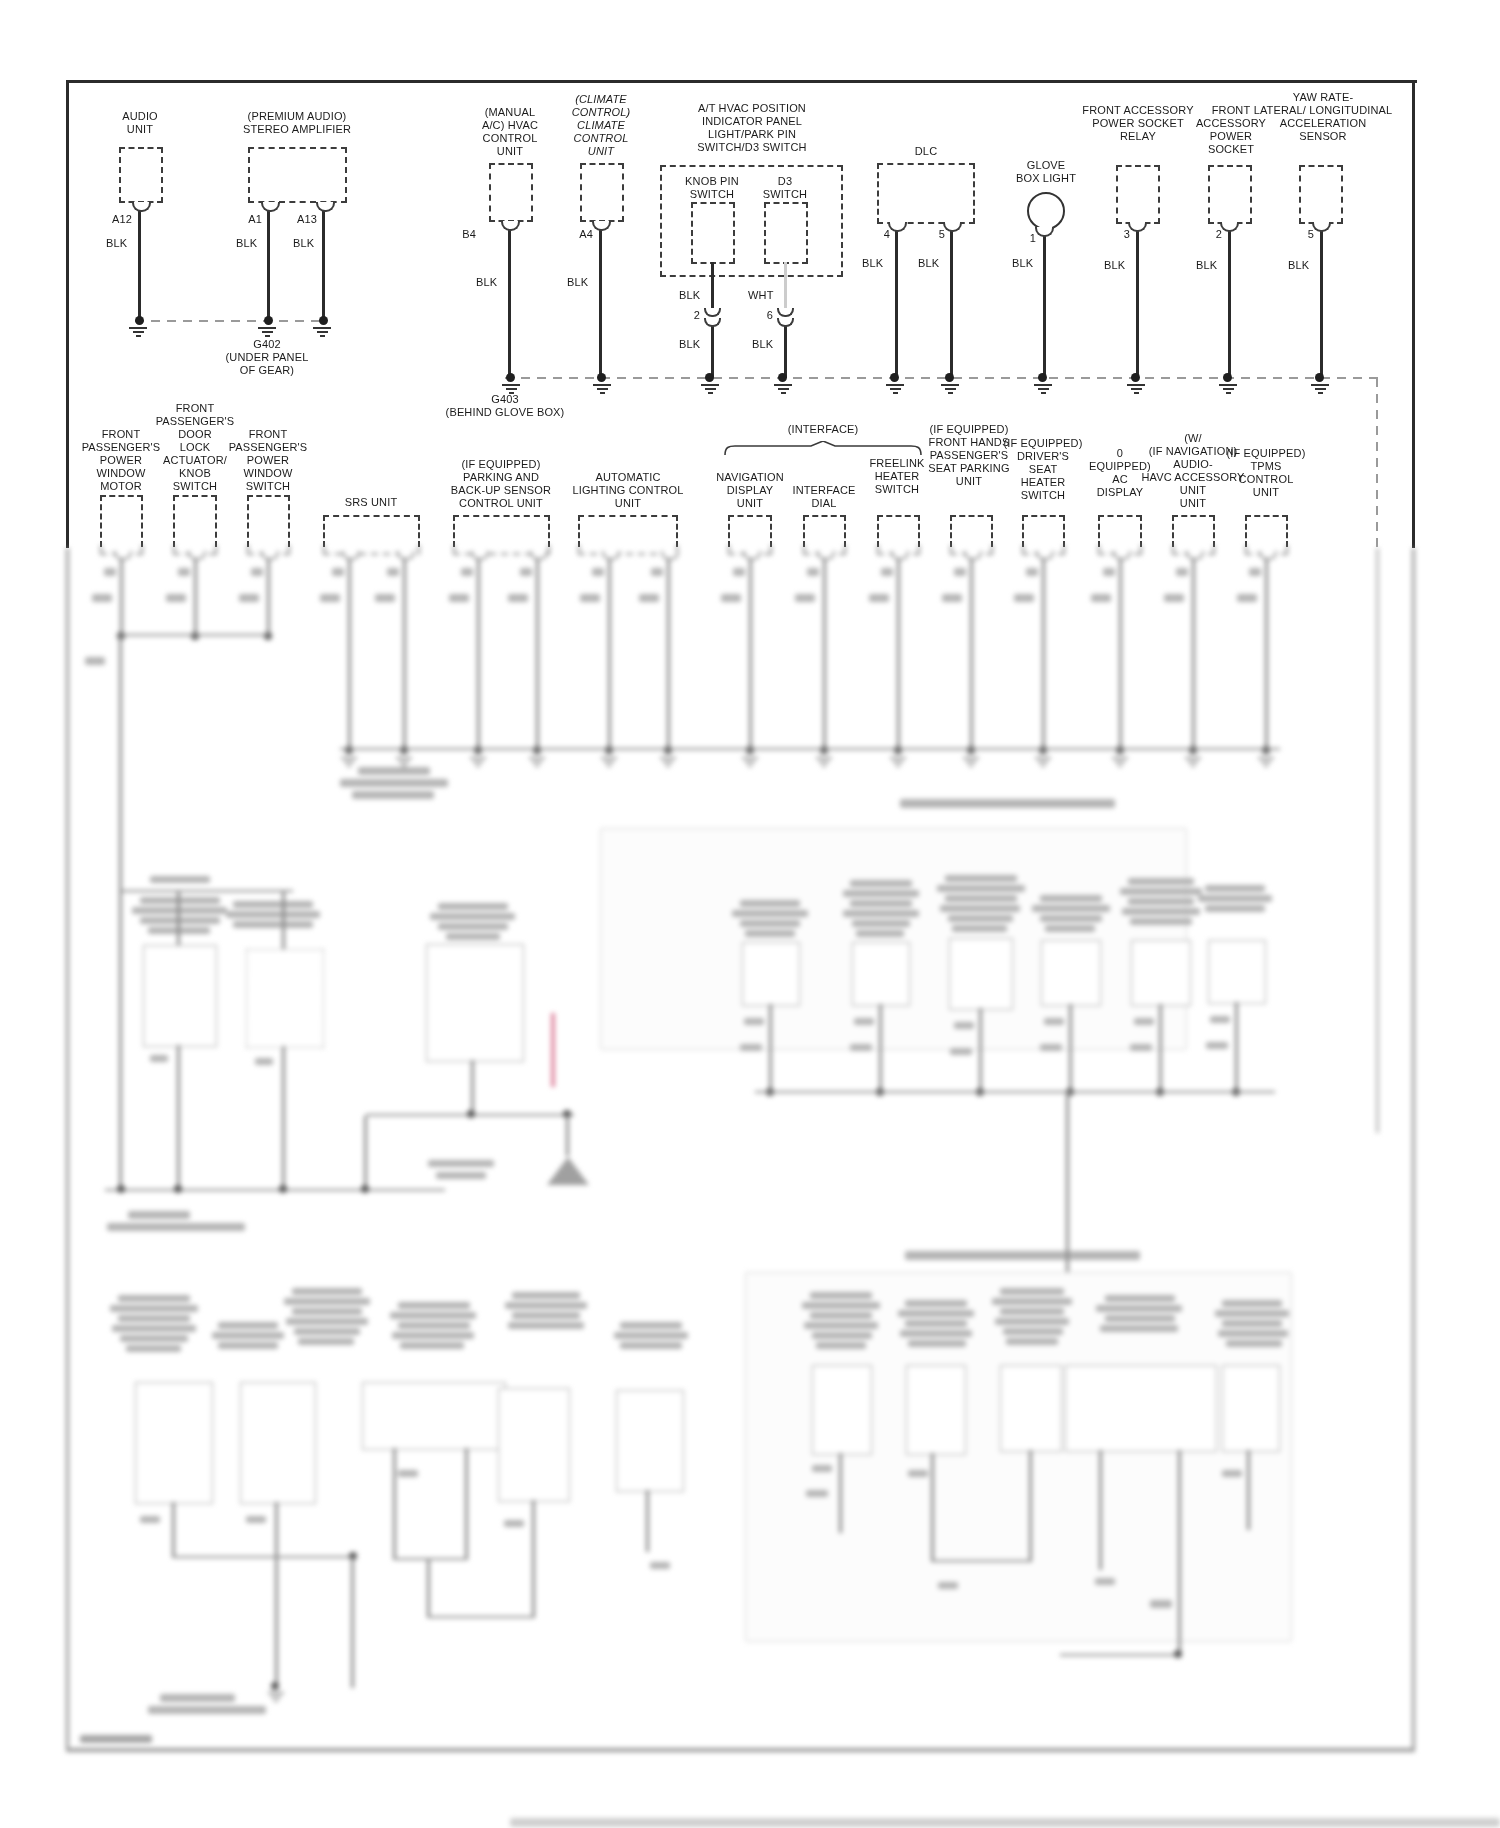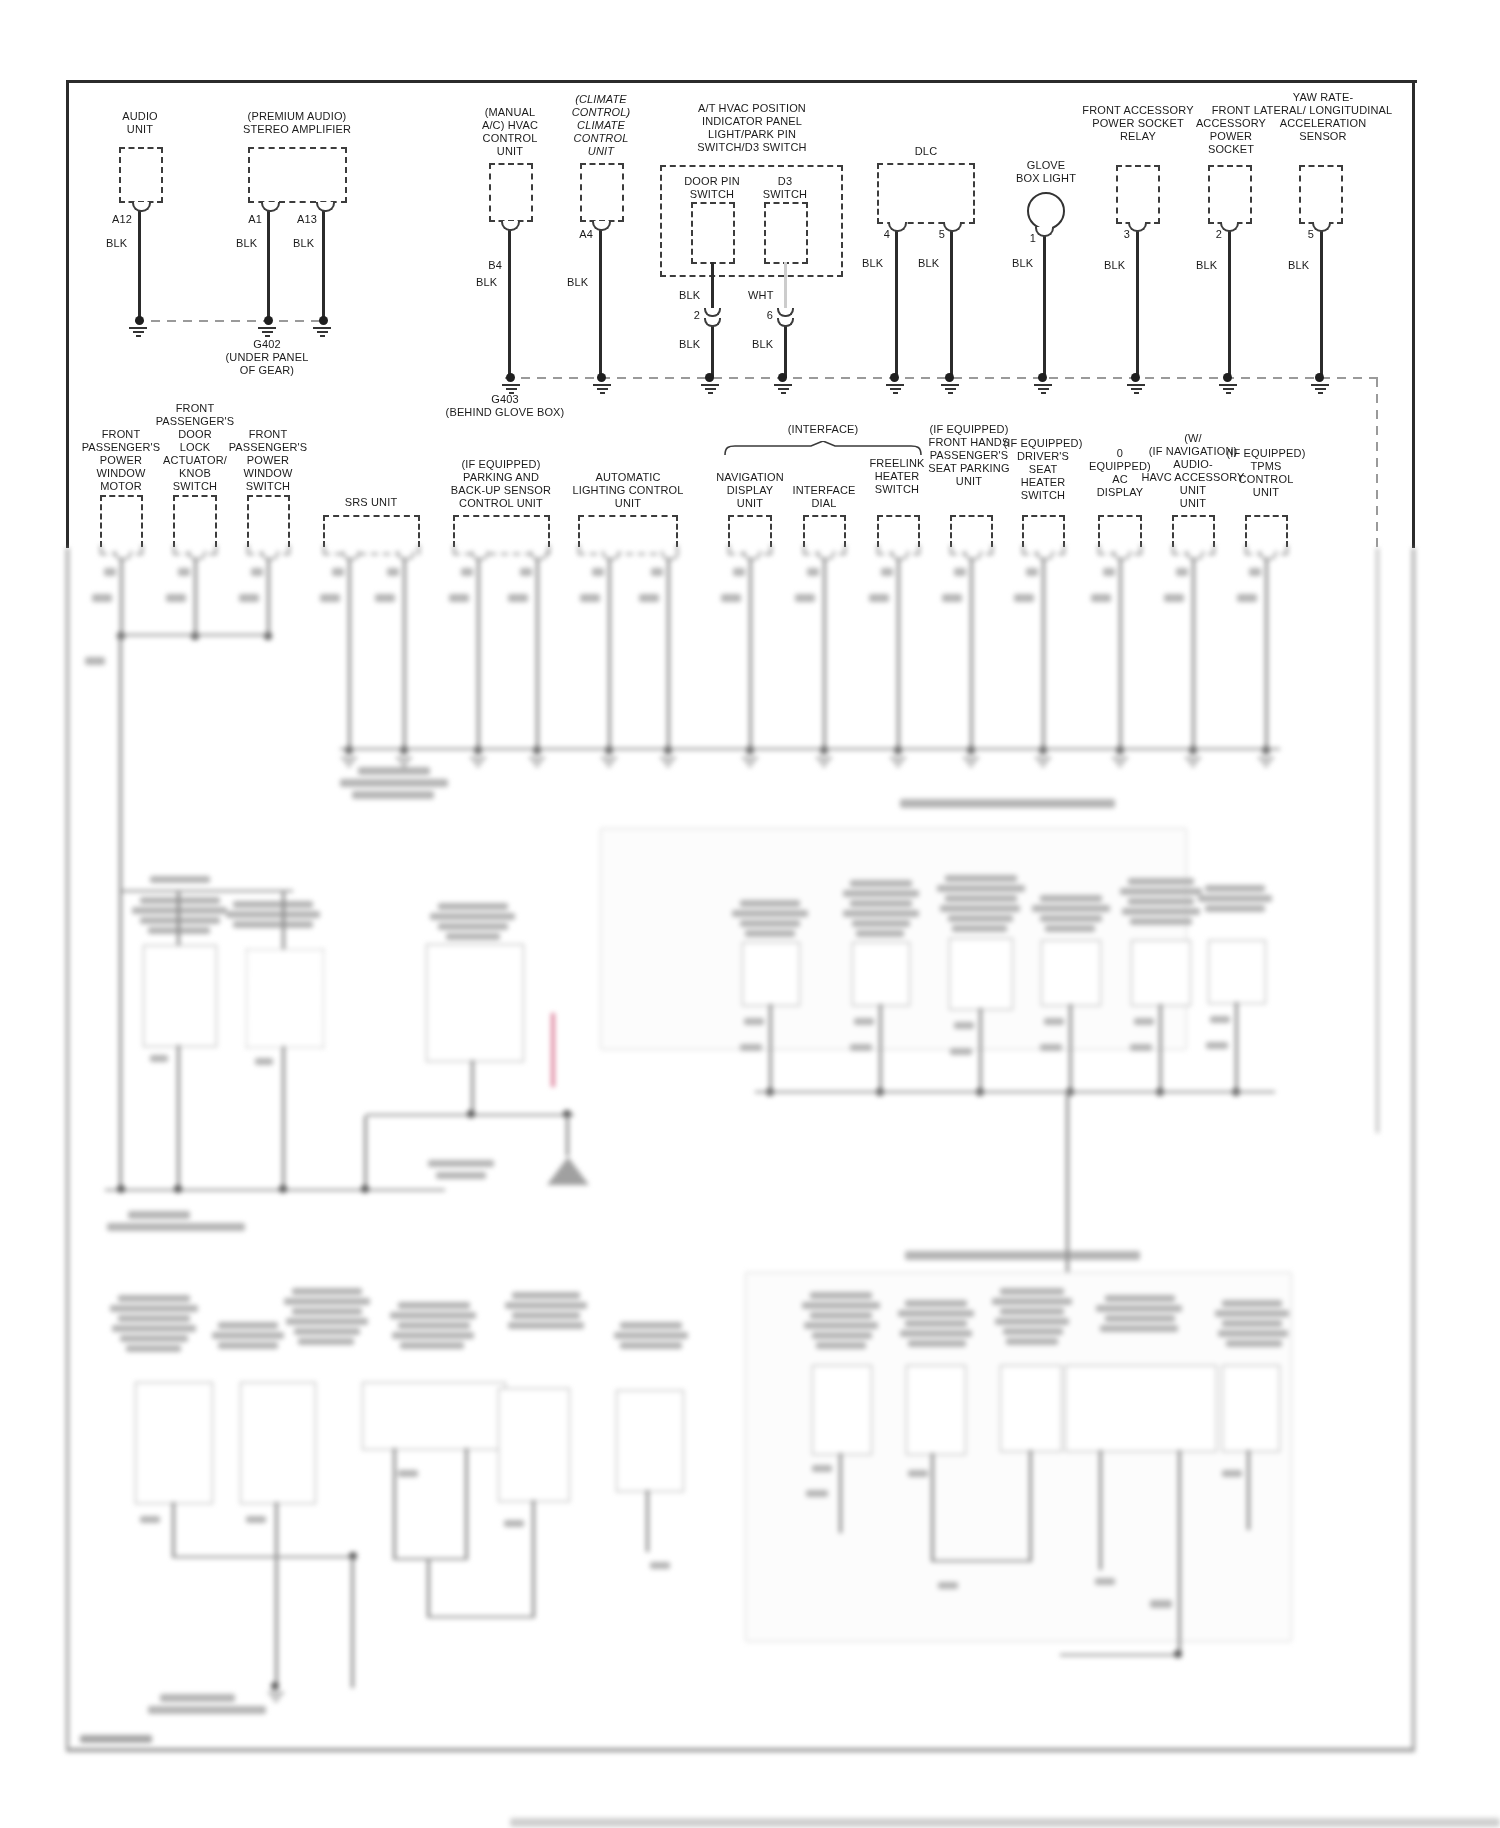--- a/index.html
+++ b/index.html
@@ -78,21 +78,21 @@
       <div>OF GEAR)</div>
     </div>
 
   <div class="t" style="left:450px;top:106px;width:120px;">
       <div>(MANUAL</div>
       <div>A/C) HVAC</div>
       <div>CONTROL</div>
       <div>UNIT</div>
     </div>
   <div class="box" style="left:489px;top:163px;width:40px;height:55px;"></div>
-  <div class="t tr" style="left:466px;top:228px;width:36px;margin-top:31px;">B4</div>
+  <div class="t tr" style="left:440px;top:228px;width:36px;">B4</div>
   <div class="t tl" style="left:476px;top:276px;width:30px;">BLK</div>
 
   <div class="t" style="left:541px;top:93px;width:120px;font-style:italic;">
       <div>(CLIMATE</div>
       <div>CONTROL)</div>
       <div>CLIMATE</div>
       <div>CONTROL</div>
       <div>UNIT</div>
     </div>
   <div class="box" style="left:580px;top:163px;width:40px;height:55px;"></div>
@@ -100,21 +100,21 @@
   <div class="t tl" style="left:567px;top:276px;width:30px;">BLK</div>
 
   <div class="t" style="left:662px;top:102px;width:180px;">
       <div>A/T HVAC POSITION</div>
       <div>INDICATOR PANEL</div>
       <div>LIGHT/PARK PIN</div>
       <div>SWITCH/D3 SWITCH</div>
     </div>
   <div class="box" style="left:660px;top:165px;width:179px;height:108px;"></div>
   <div class="t" style="left:672px;top:175px;width:80px;">
-      <div>DOOR PIN</div>
+      <div>KNOB PIN</div>
       <div>SWITCH</div>
     </div>
   <div class="box" style="left:691px;top:202px;width:40px;height:58px;"></div>
   <div class="t" style="left:747px;top:175px;width:76px;">
       <div>D3</div>
       <div>SWITCH</div>
     </div>
   <div class="box" style="left:764px;top:202px;width:40px;height:58px;"></div>
   <div class="t tl" style="left:679px;top:289px;width:30px;">BLK</div>
   <div class="t tr" style="left:672px;top:309px;width:28px;">2</div>

